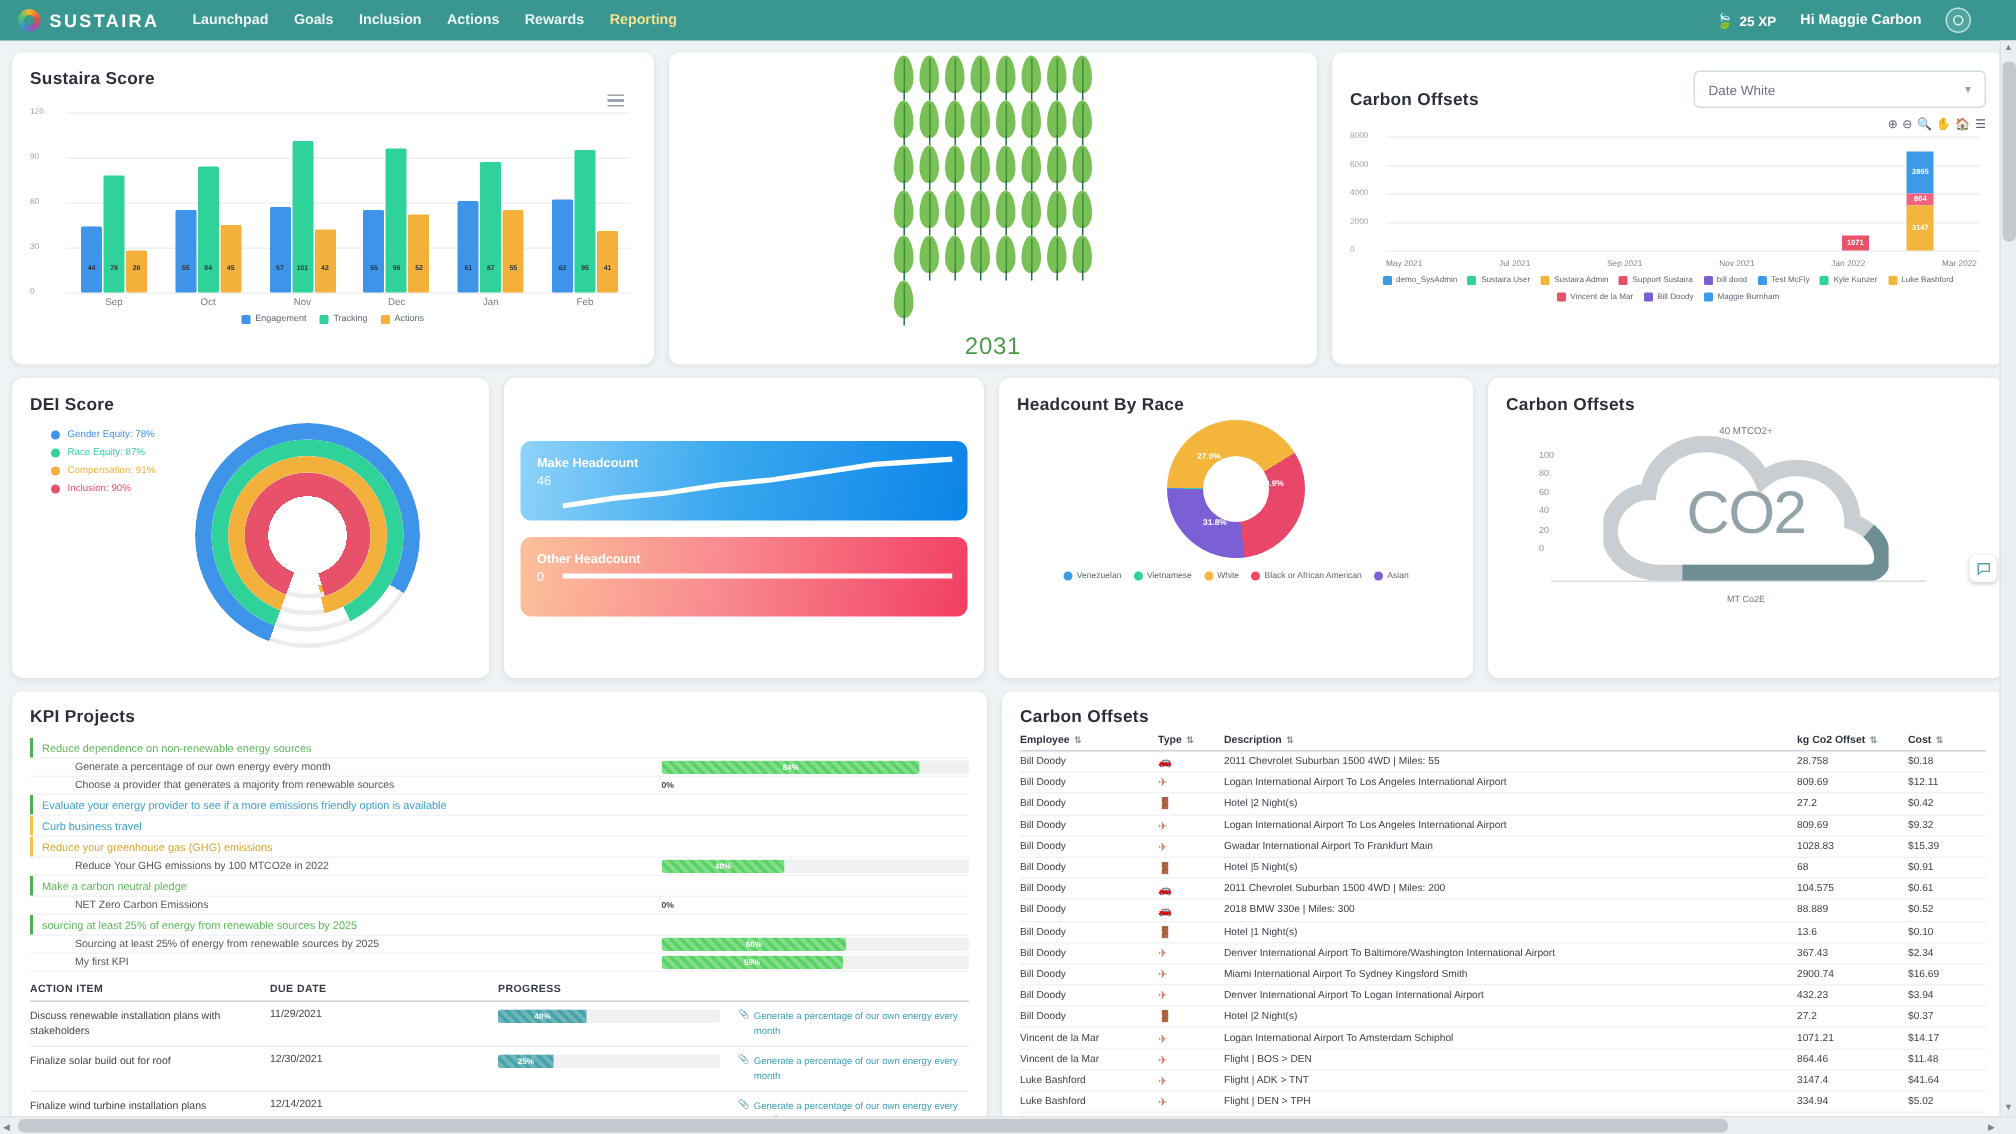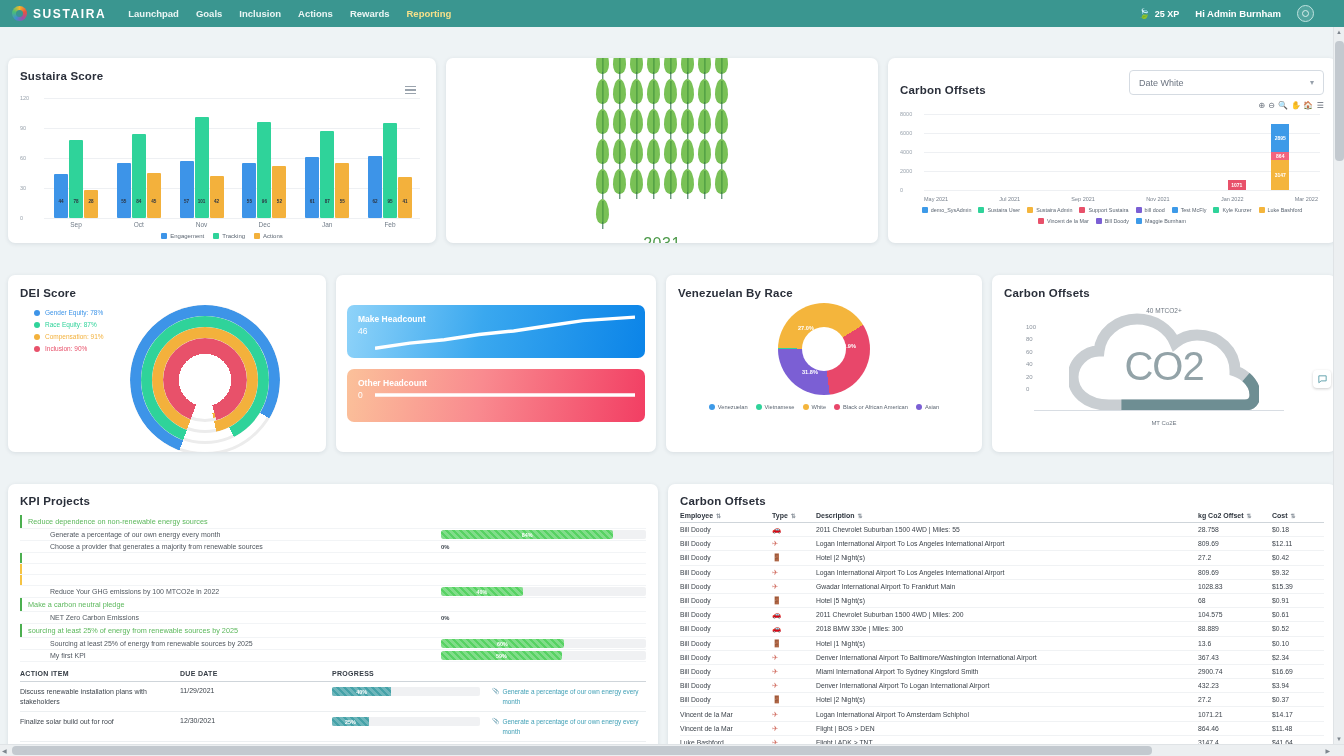--- a/index.html
+++ b/index.html
@@ -42,21 +42,21 @@
   .avatar span { width: 7px; height: 7px; border-radius: 50%; border: 1.5px solid #d9efed; }
 
   
   .board { flex: 1; padding: 8px; overflow: hidden; position: relative; }
   .row { display: flex; gap: 10px; }
   .row-1 { height: 208px; }
   .row-2 { height: 200px; margin-top: 9px; }
   .row-3 { height: 290px; margin-top: 9px; }
   .card {
     background: #fff; border-radius: 7px; box-shadow: 0 1px 4px rgba(20,40,60,.10);
-    position: relative; overflow: hidden; margin-top: 23px;
+    position: relative; overflow: hidden;
   }
   .card-title {
     font-size: 11.5px; font-weight: 700; color: #2a2f3a; letter-spacing: .2px;
   }
 
   
   .c-score { width: 428px; padding: 12px 12px 6px 12px; }
   .hamburger { position: absolute; right: 20px; top: 28px; cursor: pointer; }
   .hamburger i { display: block; width: 11px; height: 1.4px; background: #9aa3ad; margin-bottom: 2px; }
   .bars-plot { margin-top: 16px; position: relative; height: 120px; padding-left: 26px; }
@@ -258,21 +258,21 @@
         <div class="nav-link">Inclusion</div>
         <div class="nav-link">Actions</div>
         <div class="nav-link">Rewards</div>
         <div class="nav-link active">Reporting</div>
       </div>
     <div class="nav-right">
       <div class="xp-wrap">
         <span class="leaf-icon">🍃</span>
         <span class="xp-text">25 XP</span>
       </div>
-      <div class="greeting">Hi Admin Burnham</div>
+      <div class="greeting">Hi Maggie Carbon</div>
       <div class="avatar">
           <span></span>
         </div>
     </div>
   </div>
 
   <div class="board">
 
     <div class="row row-1">
 
@@ -697,21 +697,21 @@
         <div class="hc-card hc-other">
           <svg class="spark" viewBox="0 0 300 60" preserveAspectRatio="none">
             <polyline points="0,30 300,30" fill="none" stroke="#ffffff" stroke-width="4"></polyline>
           </svg>
           <div class="hc-label">Other Headcount</div>
           <div class="hc-value">0</div>
         </div>
       </div>
 
       <div class="card c-race">
-        <div class="card-title">Venezuelan By Race</div>
+        <div class="card-title">Headcount By Race</div>
         <div class="donut-wrap">
           <div class="donut" id="race-donut" style="background: conic-gradient(from -90deg, rgb(61, 154, 232) 0%, rgb(61, 154, 232) 0.15%, rgb(47, 211, 154) 0.15%, rgb(47, 211, 154) 0.3%, rgb(244, 181, 60) 0.3%, rgb(244, 181, 60) 41.2%, rgb(232, 71, 106) 41.2%, rgb(232, 71, 106) 73%, rgb(123, 95, 212) 73%, rgb(123, 95, 212) 100%);">
               <div class="slice-lbl" style="left: 62px; top: 40px; z-index: 3;">40.9%</div>
               <div class="slice-lbl" style="left: 24px; top: 66px; z-index: 3;">31.8%</div>
               <div class="slice-lbl" style="left: 20px; top: 22px; z-index: 3;">27.0%</div>
             </div>
         </div>
         <div class="race-legend" id="race-legend">
             <div class="legend-item">
               <span class="dot" style="background:#3d9ae8"></span>
@@ -798,28 +798,31 @@
             </div>
             <div class="kpi-row">
               <div class="kpi-accent none"></div>
               <div class="kpi-sub">Choose a provider that generates a majority from renewable sources</div>
               <div class="kpi-bar-cell">
                 <span class="kpi-zero">0%</span>
               </div>
             </div>
             <div class="kpi-row">
               <div class="kpi-accent"></div>
+              <div class="kpi-title blue">Evaluate your energy provider to see if a more emissions friendly option is available</div>
               <div class="kpi-bar-cell"></div>
             </div>
             <div class="kpi-row">
               <div class="kpi-accent amber"></div>
+              <div class="kpi-title blue">Curb business travel</div>
               <div class="kpi-bar-cell"></div>
             </div>
             <div class="kpi-row">
               <div class="kpi-accent amber"></div>
+              <div class="kpi-title amber">Reduce your greenhouse gas (GHG) emissions</div>
               <div class="kpi-bar-cell"></div>
             </div>
             <div class="kpi-row">
               <div class="kpi-accent none"></div>
               <div class="kpi-sub">Reduce Your GHG emissions by 100 MTCO2e in 2022</div>
               <div class="kpi-bar-cell">
                 <div class="kpi-track">
                   <div class="kpi-fill" style="width: 40%;">
                     <span>40%</span>
                   </div>

